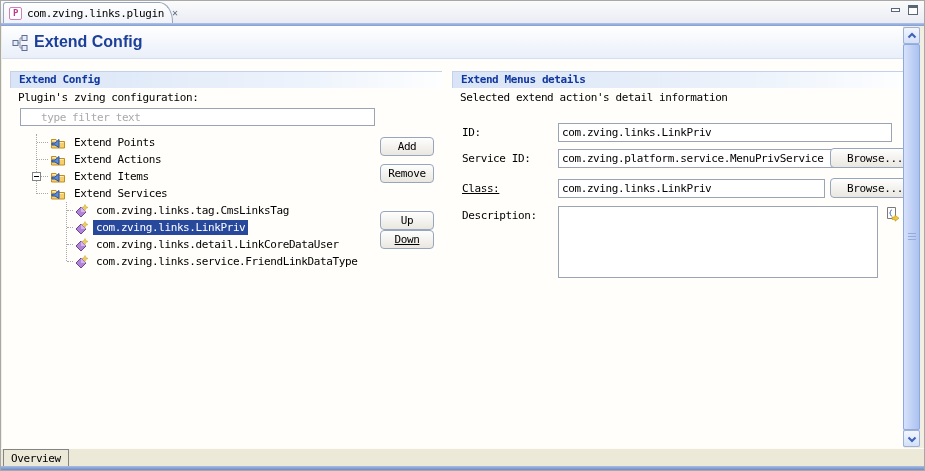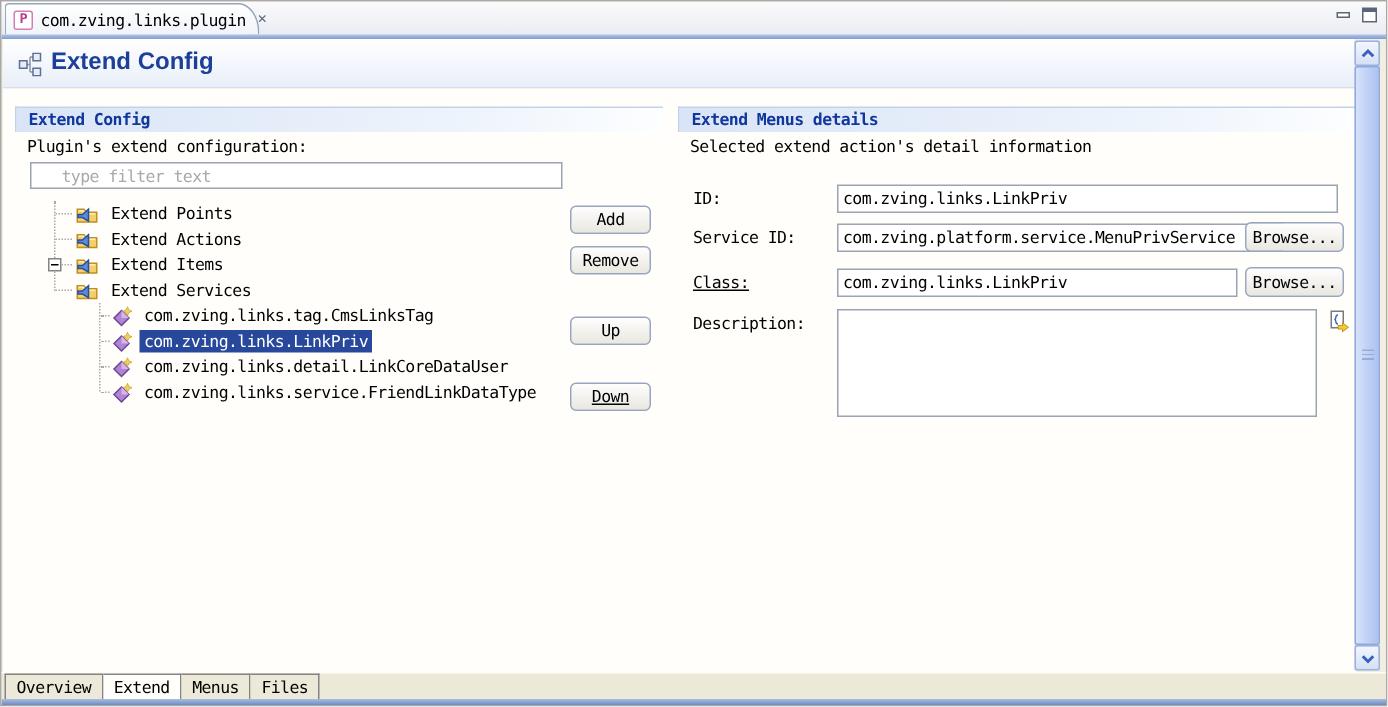--- a/index.html
+++ b/index.html
@@ -66,53 +66,53 @@
   .tn-label { white-space:nowrap; padding:1px 3px; }
   .tree-row.selected .tn-label { background:#28489c; color:#fff; }
   .expander { position:absolute; left:2px; top:4px; width:9px; height:9px; background:#fff;
               border:1px solid #848484; cursor:pointer; }
   .expander::after { content:""; position:absolute; left:1px; top:3px; width:5px; height:1px; background:#000; }
 
   
   .btn { position:absolute; left:370px; width:54px; height:19px;
          background:linear-gradient(#fefefe,#e9e7df); border:1px solid #97a5bd; border-radius:4px;
          font:inherit; letter-spacing:-0.4px; color:#000; cursor:pointer; }
-  .btn-add{top:66px;} .btn-remove{top:93px;} .btn-up{top:140px;} .btn-down{top:184px;text-decoration:underline;}
+  .btn-add{top:66px;} .btn-remove{top:93px;} .btn-up{top:140px;} .btn-down{top:159px;text-decoration:underline;}
 
   
   .frow { position:absolute; left:10px; }
   .flabel { white-space:nowrap; }
   .flabel.link { text-decoration:underline; cursor:pointer; }
   .finput { position:absolute; height:19px; border:1px solid #9aa4b2; background:#fff;
             font:inherit; letter-spacing:-0.4px; padding:0 3px; color:#000; }
   .input-id      { left:96px; top:-3px; width:334px; }
   .input-service { left:96px; top:-3px; width:297px; }
   .input-class   { left:96px; top:-3px; width:267px; }
-  .browse { position:absolute; left:368px; top:-4px; width:66px; height:20px;
+  .browse { position:absolute; left:368px; top:-4px; width:90px; height:20px;
             background:linear-gradient(#fefefe,#e9e7df); border:1px solid #97a5bd; border-radius:4px;
             font:inherit; letter-spacing:-0.4px; cursor:pointer; }
   .row-id{top:55px;} .row-service{top:81px;} .row-class{top:111px;} .row-desc{top:138px;}
   .desc-area { position:absolute; left:96px; top:-3px; width:320px; height:72px;
                border:1px solid #9aa4b2; background:#fff; resize:none; font:inherit; }
   .assist-icon { position:absolute; left:422px; top:-3px; }
 
   
   .scrollbar { position:absolute; top:26px; right:4px; width:17px; height:420px; background:#cdd9f1; }
   .sb-btn { position:absolute; left:0; width:17px; height:17px;
             background:linear-gradient(#f2f6fe,#d5e0f7); border:1px solid #9db1d9; border-radius:2px; cursor:pointer;
             display:flex; align-items:center; justify-content:center; }
   .sb-up{top:0;} .sb-down{bottom:0;}
   .sb-thumb { position:absolute; left:0; top:17px; bottom:17px; width:17px;
               background:linear-gradient(90deg,#d7e2fb,#abc1f0); border:1px solid #8fa8dd; border-radius:2px; cursor:grab; }
   .sb-grip { position:absolute; left:4px; top:50%; margin-top:-4px; width:8px; height:8px;
              background:repeating-linear-gradient(#93acd9 0 1px, transparent 1px 3px); }
 
   
   .bottom-tabbar { position:absolute; left:0; right:0; top:447px; height:20px; background:#ece9d8;
-                   border-top:1px solid #fdfcf6; display:flex; align-items:flex-start; padding-left:2px; }
+                   border-top:1px solid #fdfcf6; display:flex; align-items:flex-start; padding-left:2px;flex-direction:column; }
   .btab { height:19px; line-height:18px; padding:0 7px; border:1px solid #848484; border-left:none;
           background:#ece9d8; cursor:pointer; white-space:nowrap; }
   .btab:first-child { border-left:1px solid #848484; }
   .btab.active { background:#fffefa; border-bottom-color:#fffefa; font-weight:normal; }
   .bottom-strip { position:absolute; left:0; right:0; bottom:0; height:4px;
                   background:linear-gradient(#a9bce2,#6d8cc4); }
 
   svg { display:block; }
 </style>
 </head>
@@ -173,21 +173,21 @@
     <svg class="hdr-icon" width="16" height="16">
         <use href="#sym-hierarchy"></use>
       </svg>
     <span class="form-title">Extend Config</span>
   </div>
 
   <div class="form-body">
 
     <div class="section sec-left">
       <div class="sec-title">Extend Config</div>
-      <div class="sec-desc">Plugin's extend configuration:</div>
+      <div class="sec-desc">Plugin's zving configuration:</div>
       <input class="filter" type="text" placeholder="type filter text" style="">
 
       <div class="tree">
         <div class="vline vline-root"></div>
         <div class="vline vline-items"></div>
 
         <div class="tree-row cat">
           <svg class="tn-icon" width="16" height="16">
               <use href="#sym-extfolder"></use>
             </svg>

